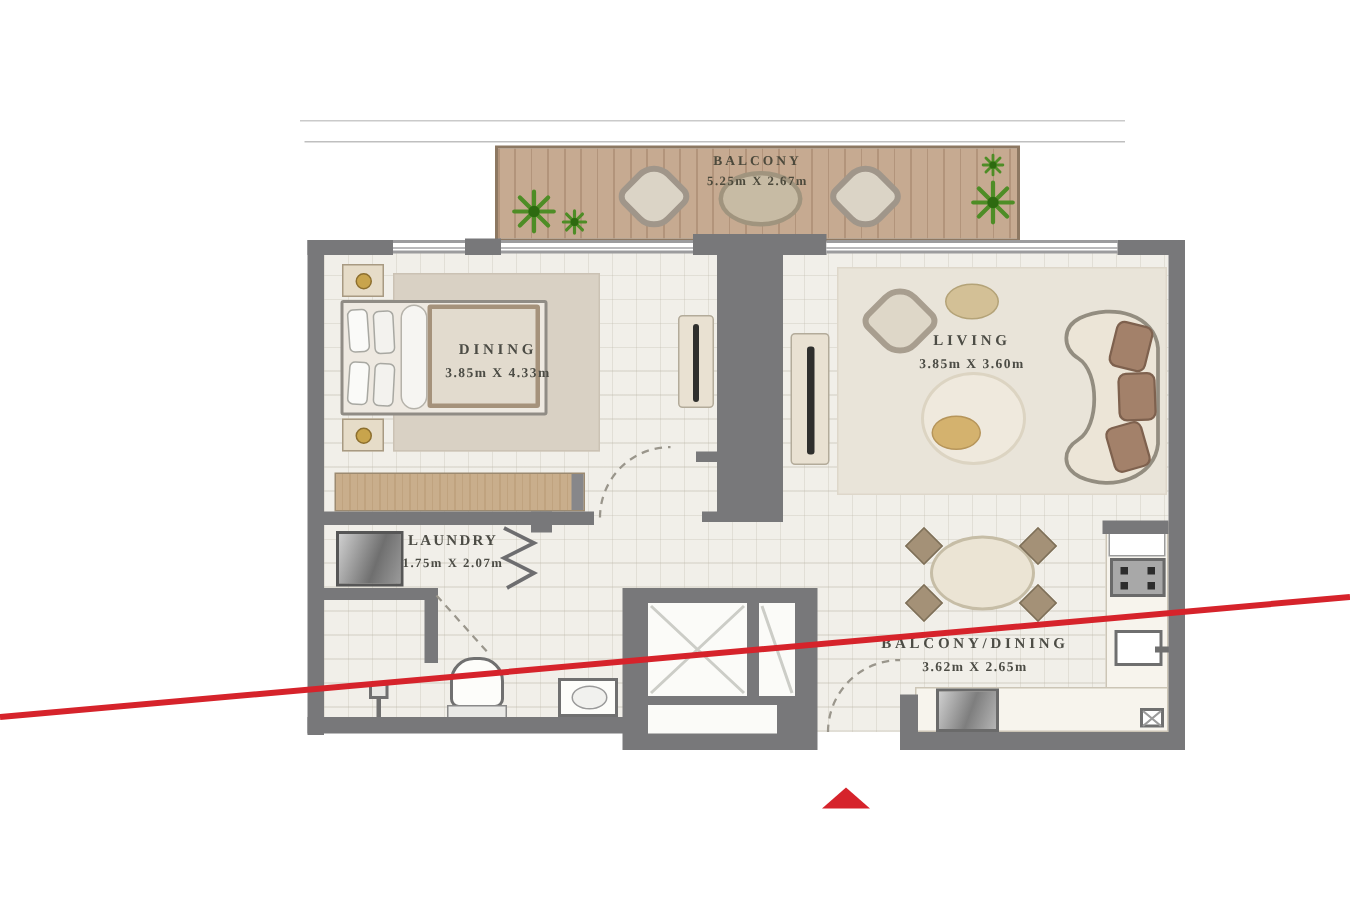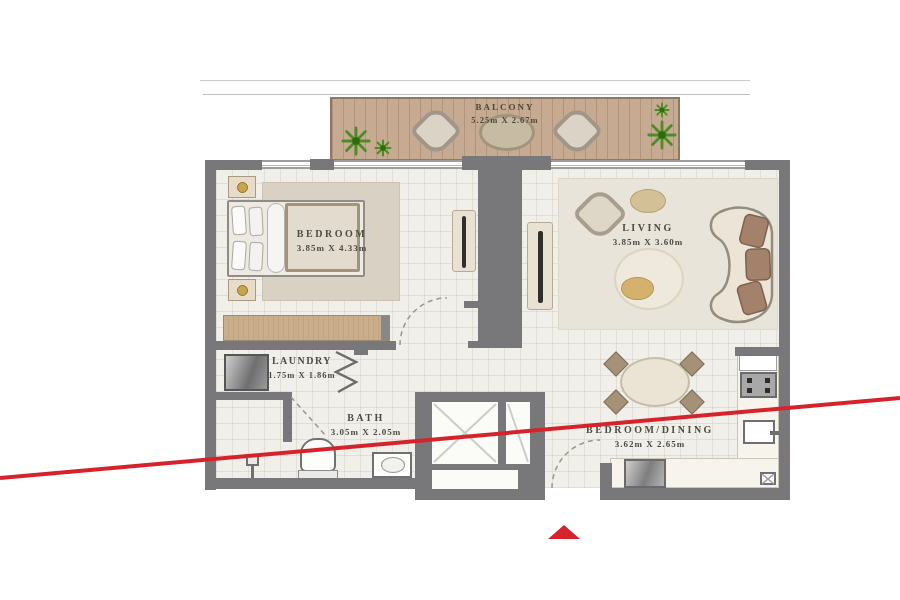--- a/index.html
+++ b/index.html
@@ -167,37 +167,33 @@
   <div class="wall" style="left:216px;top:392px;width:70px;height:8px;"></div>
   <div class="wall" style="left:283px;top:392px;width:9px;height:50px;"></div>
   <div class="wall" style="left:735px;top:347px;width:44px;height:9px;"></div>
 
   <div class="wall" style="left:415px;top:392px;width:130px;height:108px;"></div>
   <div class="abs" style="left:432px;top:402px;width:66px;height:62px;background:#fbfbf8;"></div>
   <div class="abs" style="left:506px;top:402px;width:24px;height:62px;background:#fbfbf8;"></div>
   <div class="abs" style="left:432px;top:470px;width:86px;height:19px;background:#fbfbf8;"></div>
 
   <div class="room-label" style="left:272px;top:227px;width:120px;">
-    <div class="room-name">BEDROOM</div>
+    <div class="room-name">DINING</div>
     <div class="room-dims">3.85m X 4.33m</div>
   </div>
   <div class="room-label" style="left:590px;top:221px;width:116px;">
     <div class="room-name">LIVING</div>
     <div class="room-dims">3.85m X 3.60m</div>
   </div>
   <div class="room-label" style="left:252px;top:354px;width:100px;">
     <div class="room-name" style="font-size:10px;letter-spacing:1.5px;">LAUNDRY</div>
-    <div class="room-dims" style="font-size:8.5px;">1.75m X 1.86m</div>
-  </div>
-  <div class="room-label" style="left:306px;top:411px;width:120px;">
-    <div class="room-name">BATH</div>
-    <div class="room-dims">3.05m X 2.05m</div>
+    <div class="room-dims" style="font-size:8.5px;">1.75m X 2.07m</div>
   </div>
   <div class="room-label" style="left:585px;top:423px;width:130px;">
-    <div class="room-name">BEDROOM/DINING</div>
+    <div class="room-name">BALCONY/DINING</div>
     <div class="room-dims">3.62m X 2.65m</div>
   </div>
 
   <div class="abs" style="left:224px;top:354px;width:45px;height:37px;z-index:5;background:linear-gradient(110deg,#cfcfcf,#6f6f6f 60%,#9a9a9a);border:2px solid #565656;"></div>
 
   <svg class="overlay" viewBox="0 0 900 600">
     <path class="door" d="M400,345 A47,47 0 0 1 447,298"></path>
     <path class="door" d="M291,397 L327,437"></path>
     <path class="door" d="M552,488 A48,48 0 0 1 600,440"></path>
     <path class="bifold" d="M336,352 L356,362 L336,372 L356,382 L338,392"></path>

